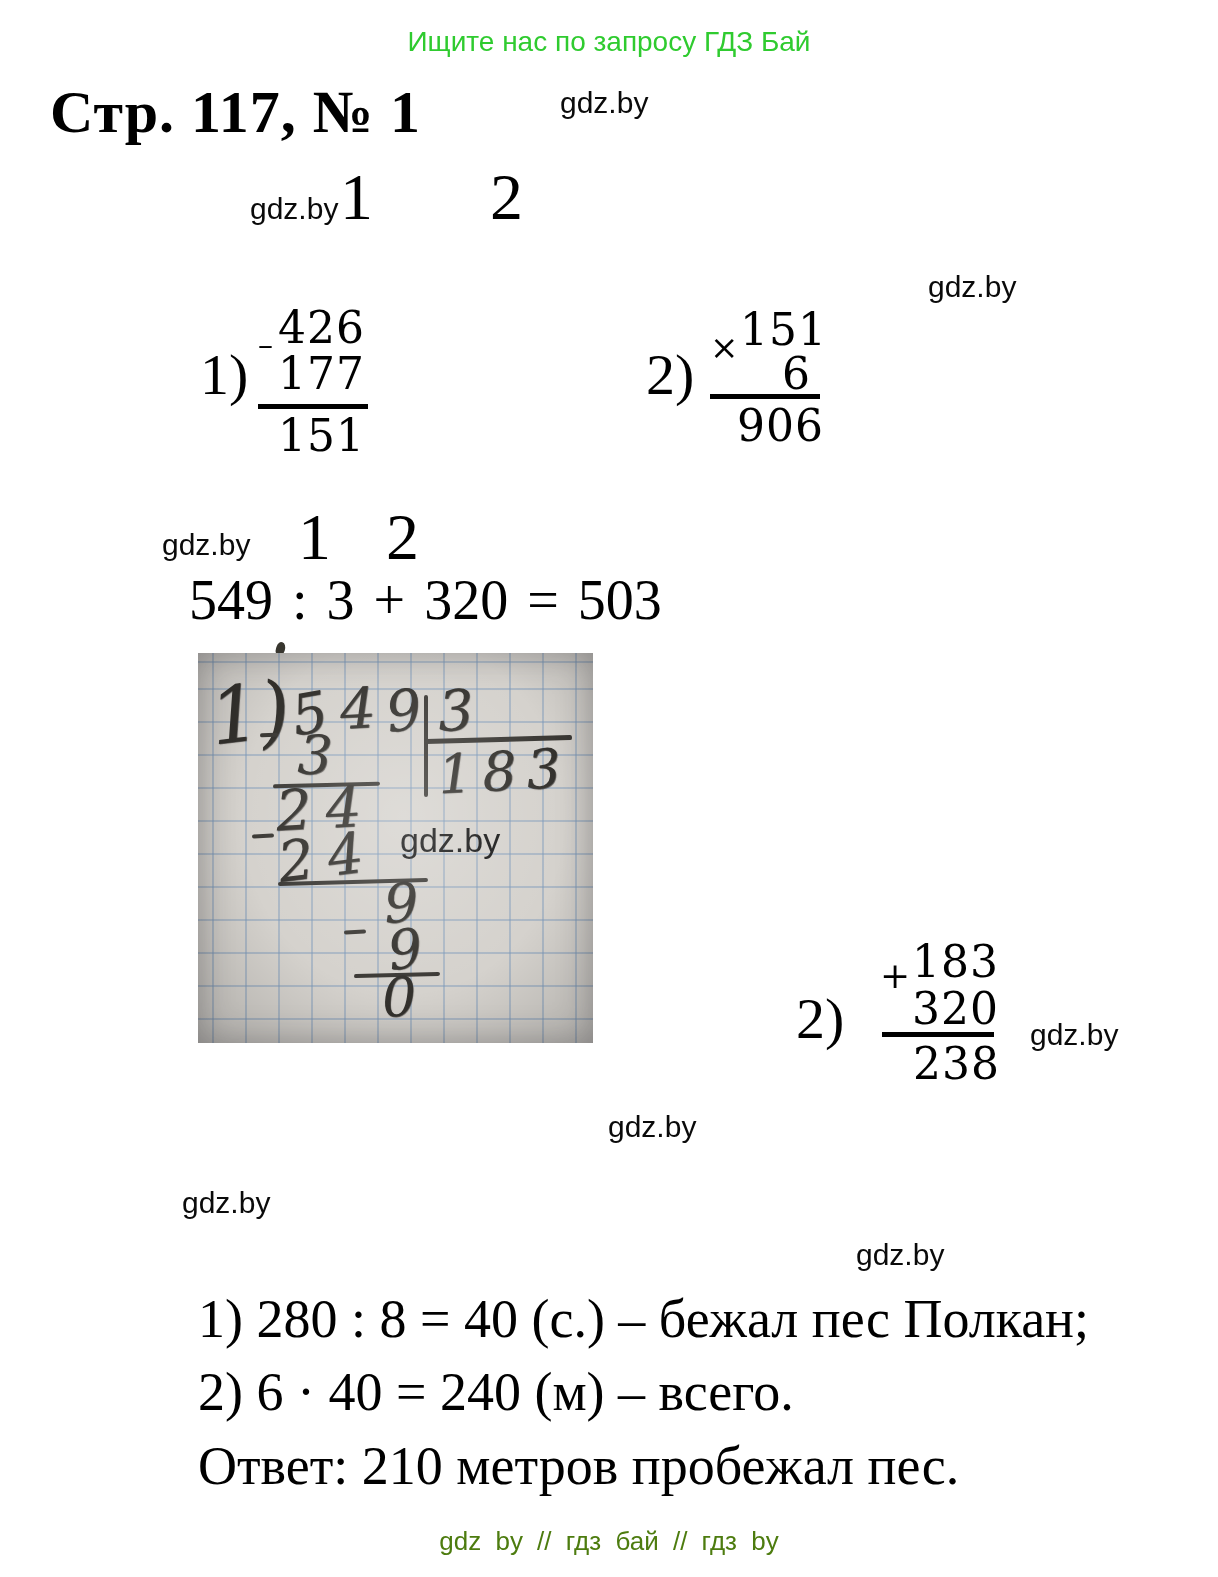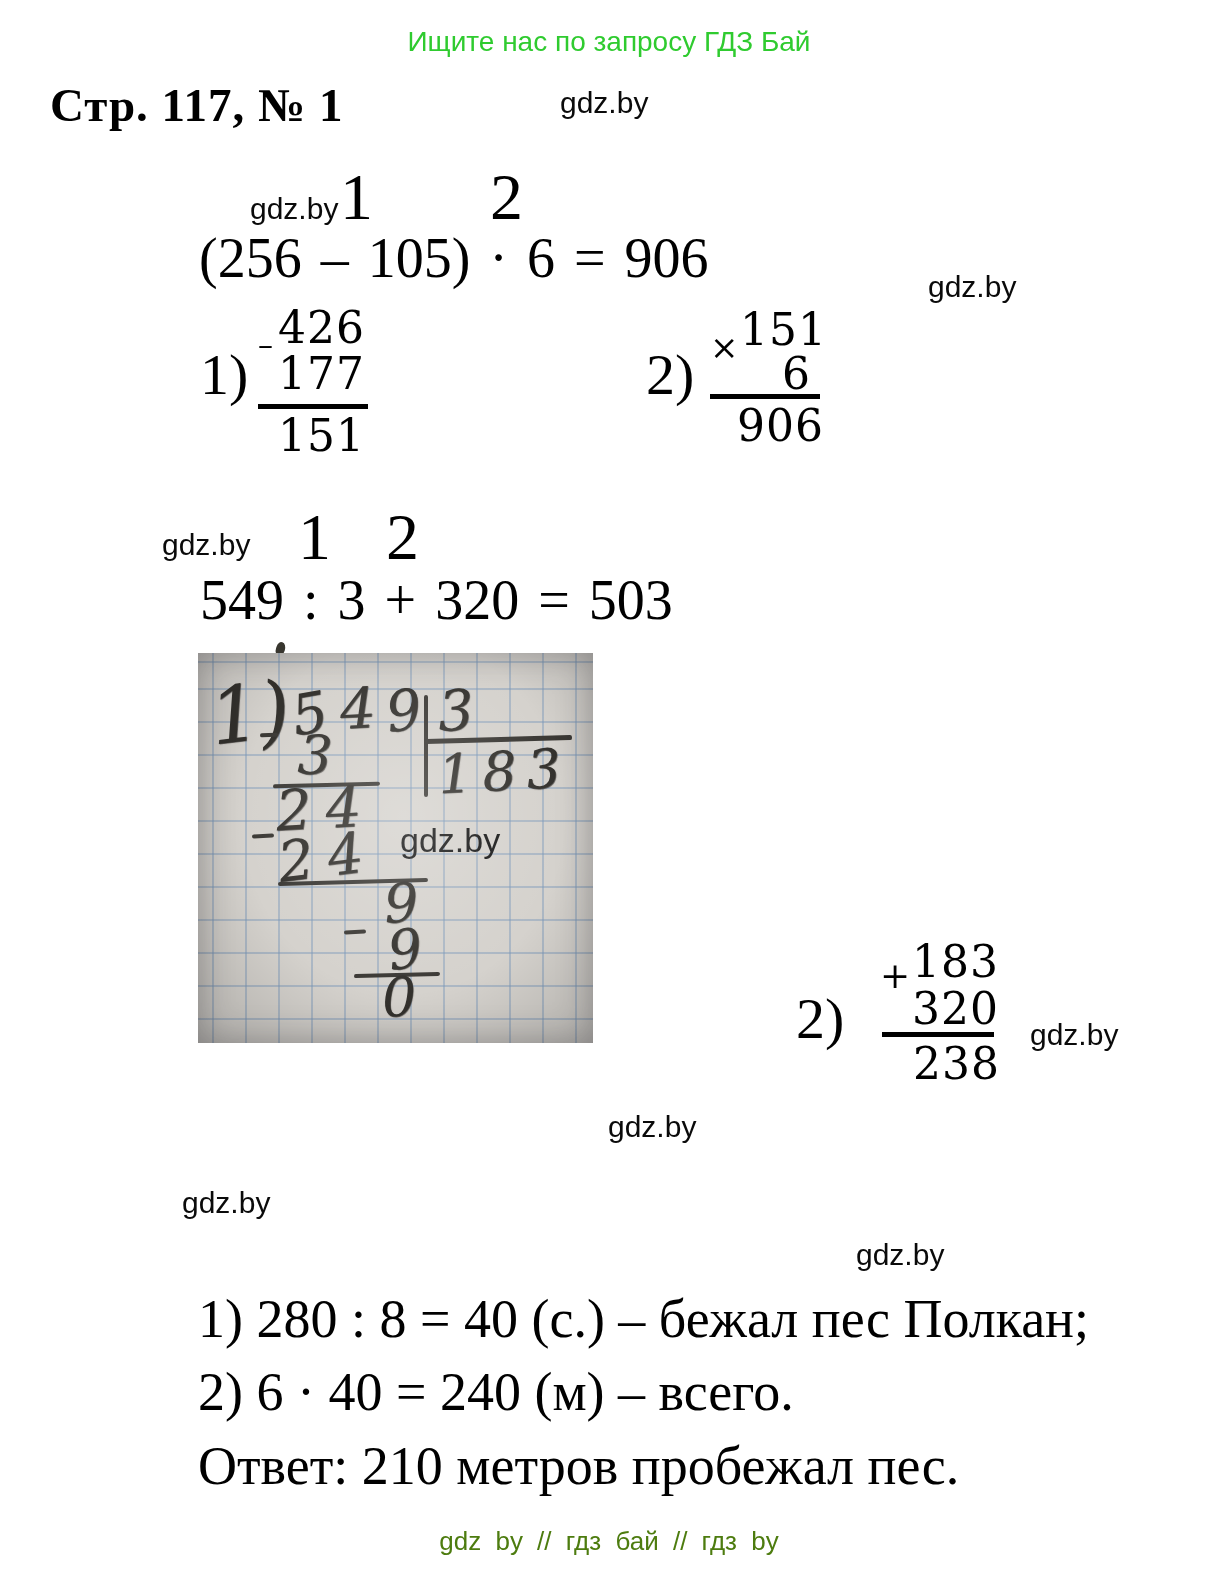--- a/index.html
+++ b/index.html
@@ -3,21 +3,21 @@
 <meta charset="utf-8">
 <style>
   html,body{margin:0;padding:0;background:#ffffff;}
   #canvas{position:relative;width:1218px;height:1577px;background:#ffffff;overflow:hidden;
           font-family:"Liberation Serif",serif;color:#000;}
   .abs{position:absolute;line-height:1;white-space:nowrap;}
   .sans{font-family:"Liberation Sans",sans-serif;}
   .wm{font-family:"Liberation Sans",sans-serif;font-size:30px;color:#0a0a0a;}
   .banner{font-size:28px;color:#2fcb2f;width:100%;text-align:center;top:8px;left:0;margin-top:20px;}
   .footerline{font-size:26px;color:#4d7c0f;width:100%;text-align:center;top:1528px;left:0;word-spacing:7px;}
-  .heading{font-size:47px;font-weight:bold;letter-spacing:1px;}
+  .heading{font-size:60px;font-weight:bold;letter-spacing:1px;}
   .eq{font-size:56px;word-spacing:5px;}
   .marker{font-size:66px;}
   .colnum{font-family:"DejaVu Serif",serif;font-size:44px;letter-spacing:1px;}
   .oplabel{font-size:58px;}
   .opsign{font-family:"DejaVu Serif",serif;}
   .rule{background:#000;height:5px;}
   .bodyline{font-size:54px;}
   
   .photo{position:absolute;left:198px;top:653px;width:395px;height:390px;
          background-color:#d5d2cd;
@@ -51,40 +51,39 @@
   <div class="abs wm" style="left:1030px;top:1020px;">gdz.by</div>
   <div class="abs wm" style="left:608px;top:1112px;">gdz.by</div>
   <div class="abs wm" style="left:182px;top:1188px;">gdz.by</div>
   <div class="abs wm" style="left:856px;top:1240px;">gdz.by</div>
 
   <div class="abs heading" style="left:50px;top:82px;">Стр. 117, № 1</div>
 
   <div class="abs marker" style="left:340px;top:164px;">1</div>
   <div class="abs marker" style="left:490px;top:164px;">2</div>
 
-  <div class="abs eq" style="left:199px;top:230px;">(256 – 105) · 6 = 906</div>
 
   <div class="abs oplabel" style="left:200px;top:346px;">1)</div>
   <div class="abs opsign" style="left:258px;top:330px;font-size:30px;">–</div>
   <div class="abs colnum" style="left:278px;top:306px;">426</div>
   <div class="abs colnum" style="left:278px;top:352px;">177</div>
   <div class="abs rule" style="left:258px;top:404px;width:110px;"></div>
   <div class="abs colnum" style="left:278px;top:414px;">151</div>
 
   <div class="abs oplabel" style="left:646px;top:346px;">2)</div>
   <div class="abs opsign" style="left:710px;top:330px;font-size:34px;">×</div>
   <div class="abs colnum" style="left:740px;top:308px;">151</div>
   <div class="abs colnum" style="left:782px;top:352px;">6</div>
   <div class="abs rule" style="left:710px;top:394px;width:110px;"></div>
   <div class="abs colnum" style="left:737px;top:404px;">906</div>
 
   <div class="abs marker" style="left:298px;top:504px;">1</div>
   <div class="abs marker" style="left:386px;top:504px;">2</div>
 
-  <div class="abs eq" style="left:200px;top:572px;">549 : 3 + 320 = 503</div>
+  <div class="abs eq" style="left:189px;top:572px;">549 : 3 + 320 = 503</div>
 
   <div class="pendot"></div>
 
   <div class="photo">
     <span class="hw r1" style="left:12px;top:21px;font-size:78px;">1)</span>
     <div class="pline r2" style="left:62px;top:80px;width:18px;"></div>
     <span class="hw r4" style="left:94px;top:33px;font-size:56px;">5</span>
     <span class="hw r2" style="left:142px;top:28px;font-size:56px;">4</span>
     <span class="hw r1" style="left:188px;top:30px;font-size:56px;">9</span>
     <div class="vbar" style="left:226px;top:42px;height:102px;"></div>

